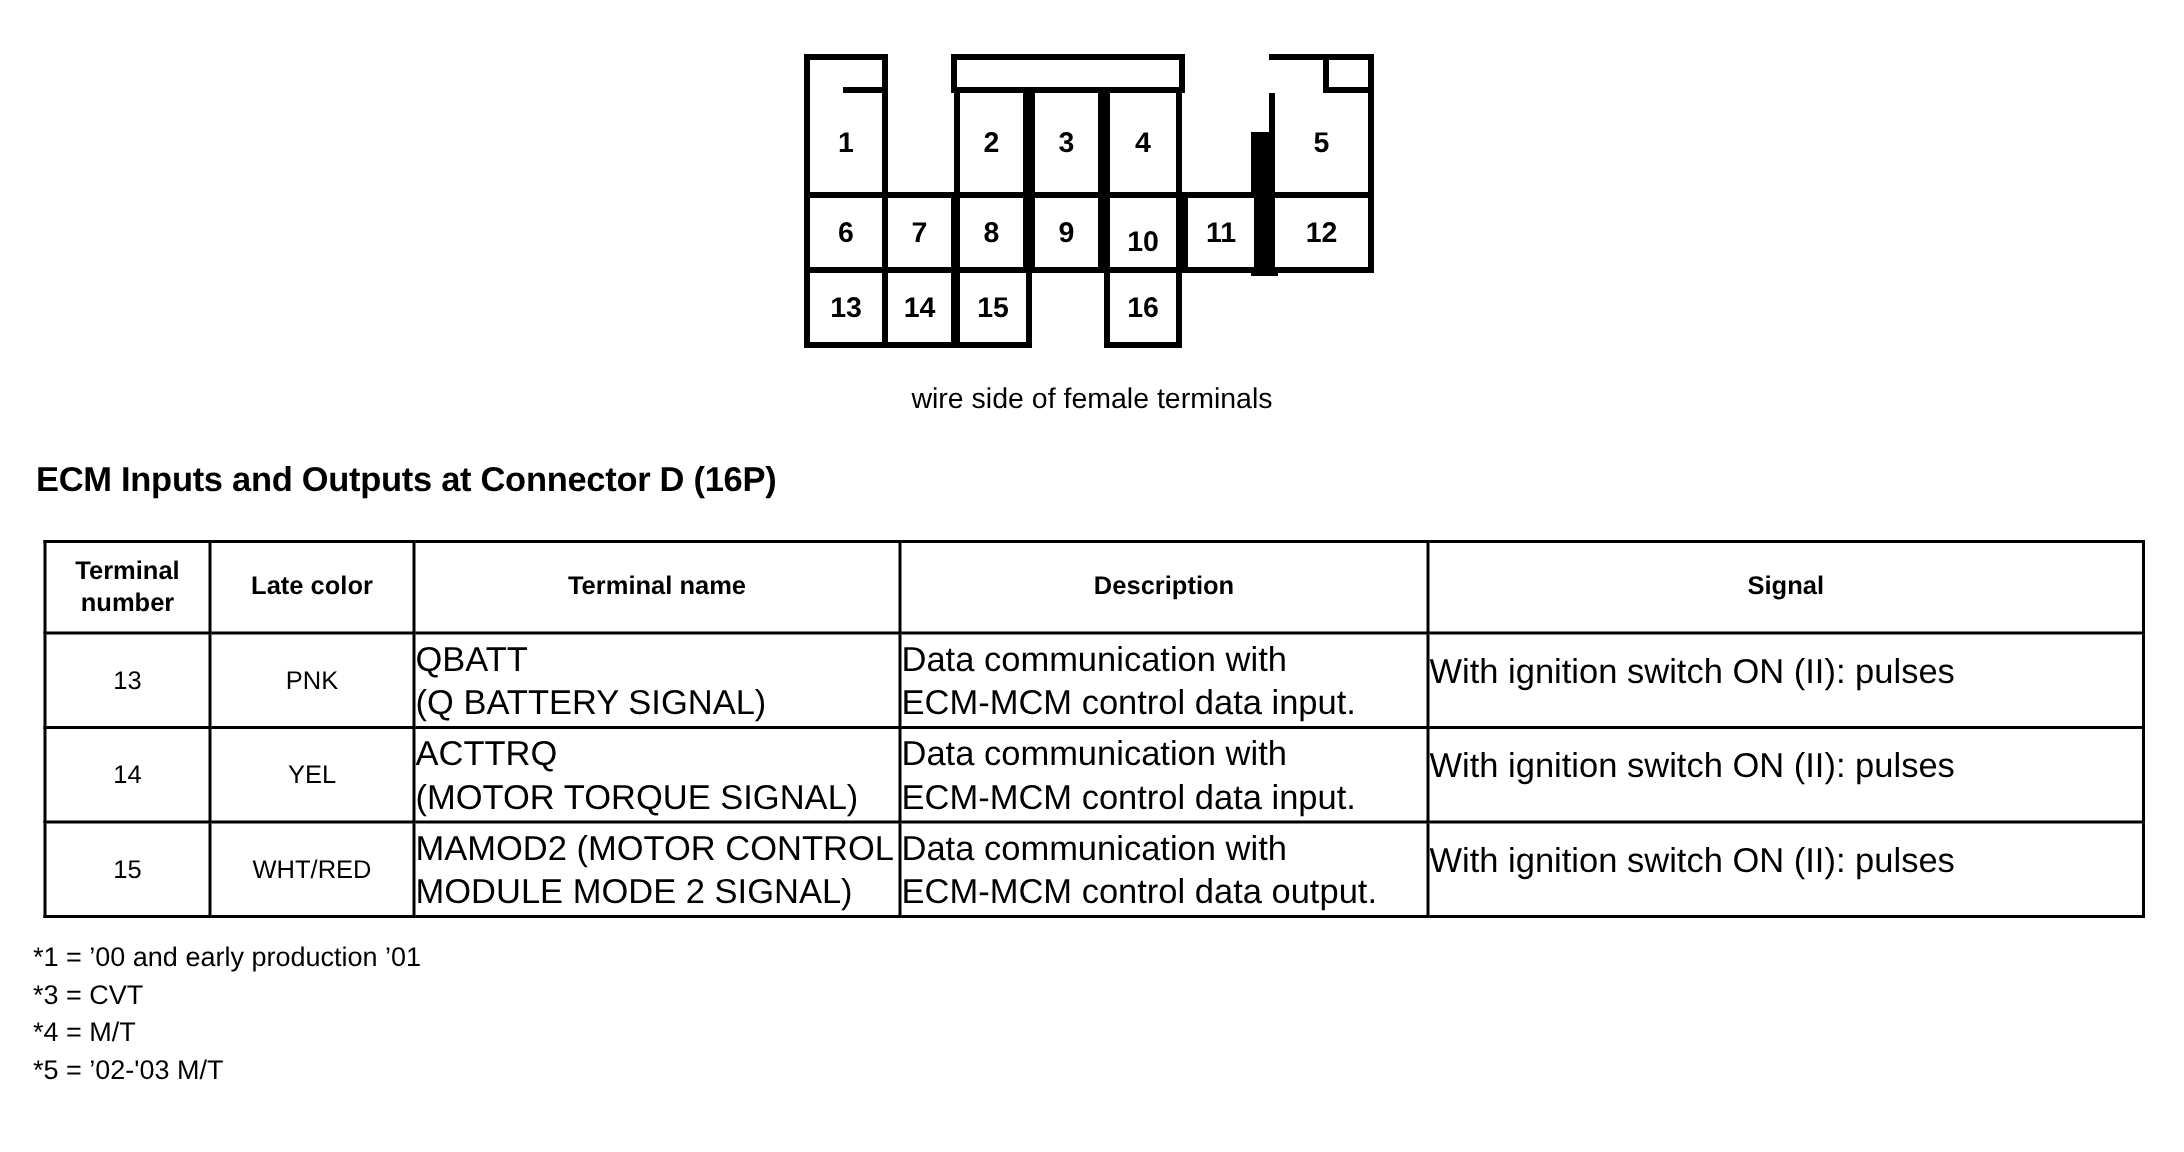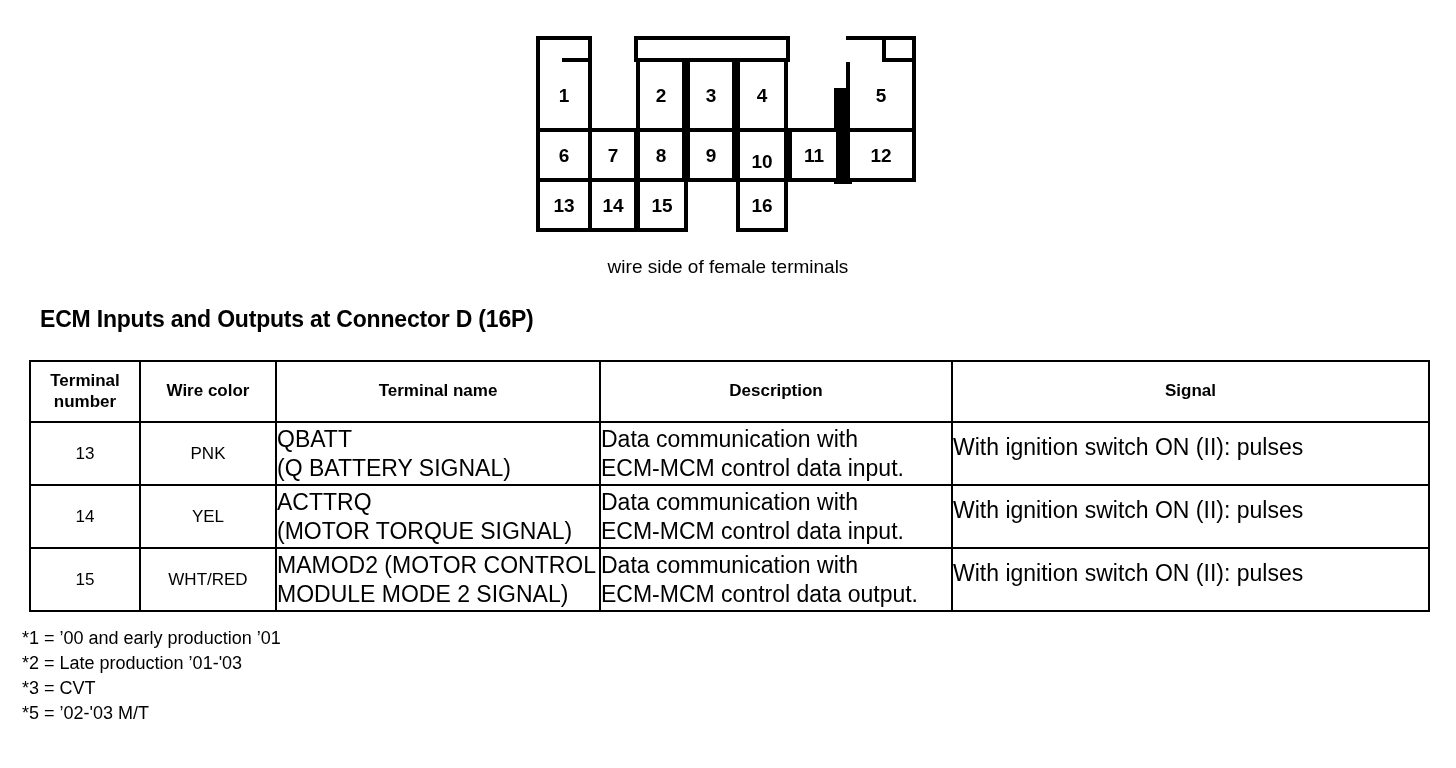--- a/index.html
+++ b/index.html
@@ -46,21 +46,21 @@
     width: 1456px;
     text-align: center;
     font-size: 19px;
   }
 
   
   #heading-row {
     position: absolute;
     left: 0; top: 306px;
     width: 1456px;
-    padding: 0 26px 0 40px;
+    padding: 0 26px 0 24px;
     display: flex;
     align-items: baseline;
     justify-content: space-between;
   }
   #section-title {
     font-size: 23px;
     font-weight: bold;
     letter-spacing: -0.2px;
   }
   #battery-note {
@@ -200,21 +200,21 @@
       <col class="col-name">
     <col class="col-desc">
       <col class="col-signal">
   </colgroup>
   <thead>
     <tr>
       <th>
         <div>Terminal</div>
         <div>number</div>
       </th>
-      <th>Wire color</th>
+      <th>Late color</th>
       <th>Terminal name</th>
       <th>Description</th>
       <th>Signal</th>
     </tr>
   </thead>
   <tbody>
     <tr>
       <td class="cell-center">13</td>
       <td class="cell-center">PNK</td>
       <td class="cell-left">
@@ -251,16 +251,16 @@
         <div>Data communication with</div>
         <div>ECM-MCM control data output.</div>
       </td>
       <td class="cell-left" style="vertical-align:top; padding-top:10px;">With ignition switch ON (II): pulses</td>
     </tr>
   </tbody>
 </table>
 
 <div id="footnotes">
   <div>*1 = ’00 and early production ’01</div>
-  <div>*2 = Late production ’01-'03</div>
   <div>*3 = CVT</div>
+  <div>*4 = M/T</div>
   <div>*5 = ’02-'03 M/T</div>
 </div>
 
 </body></html>

